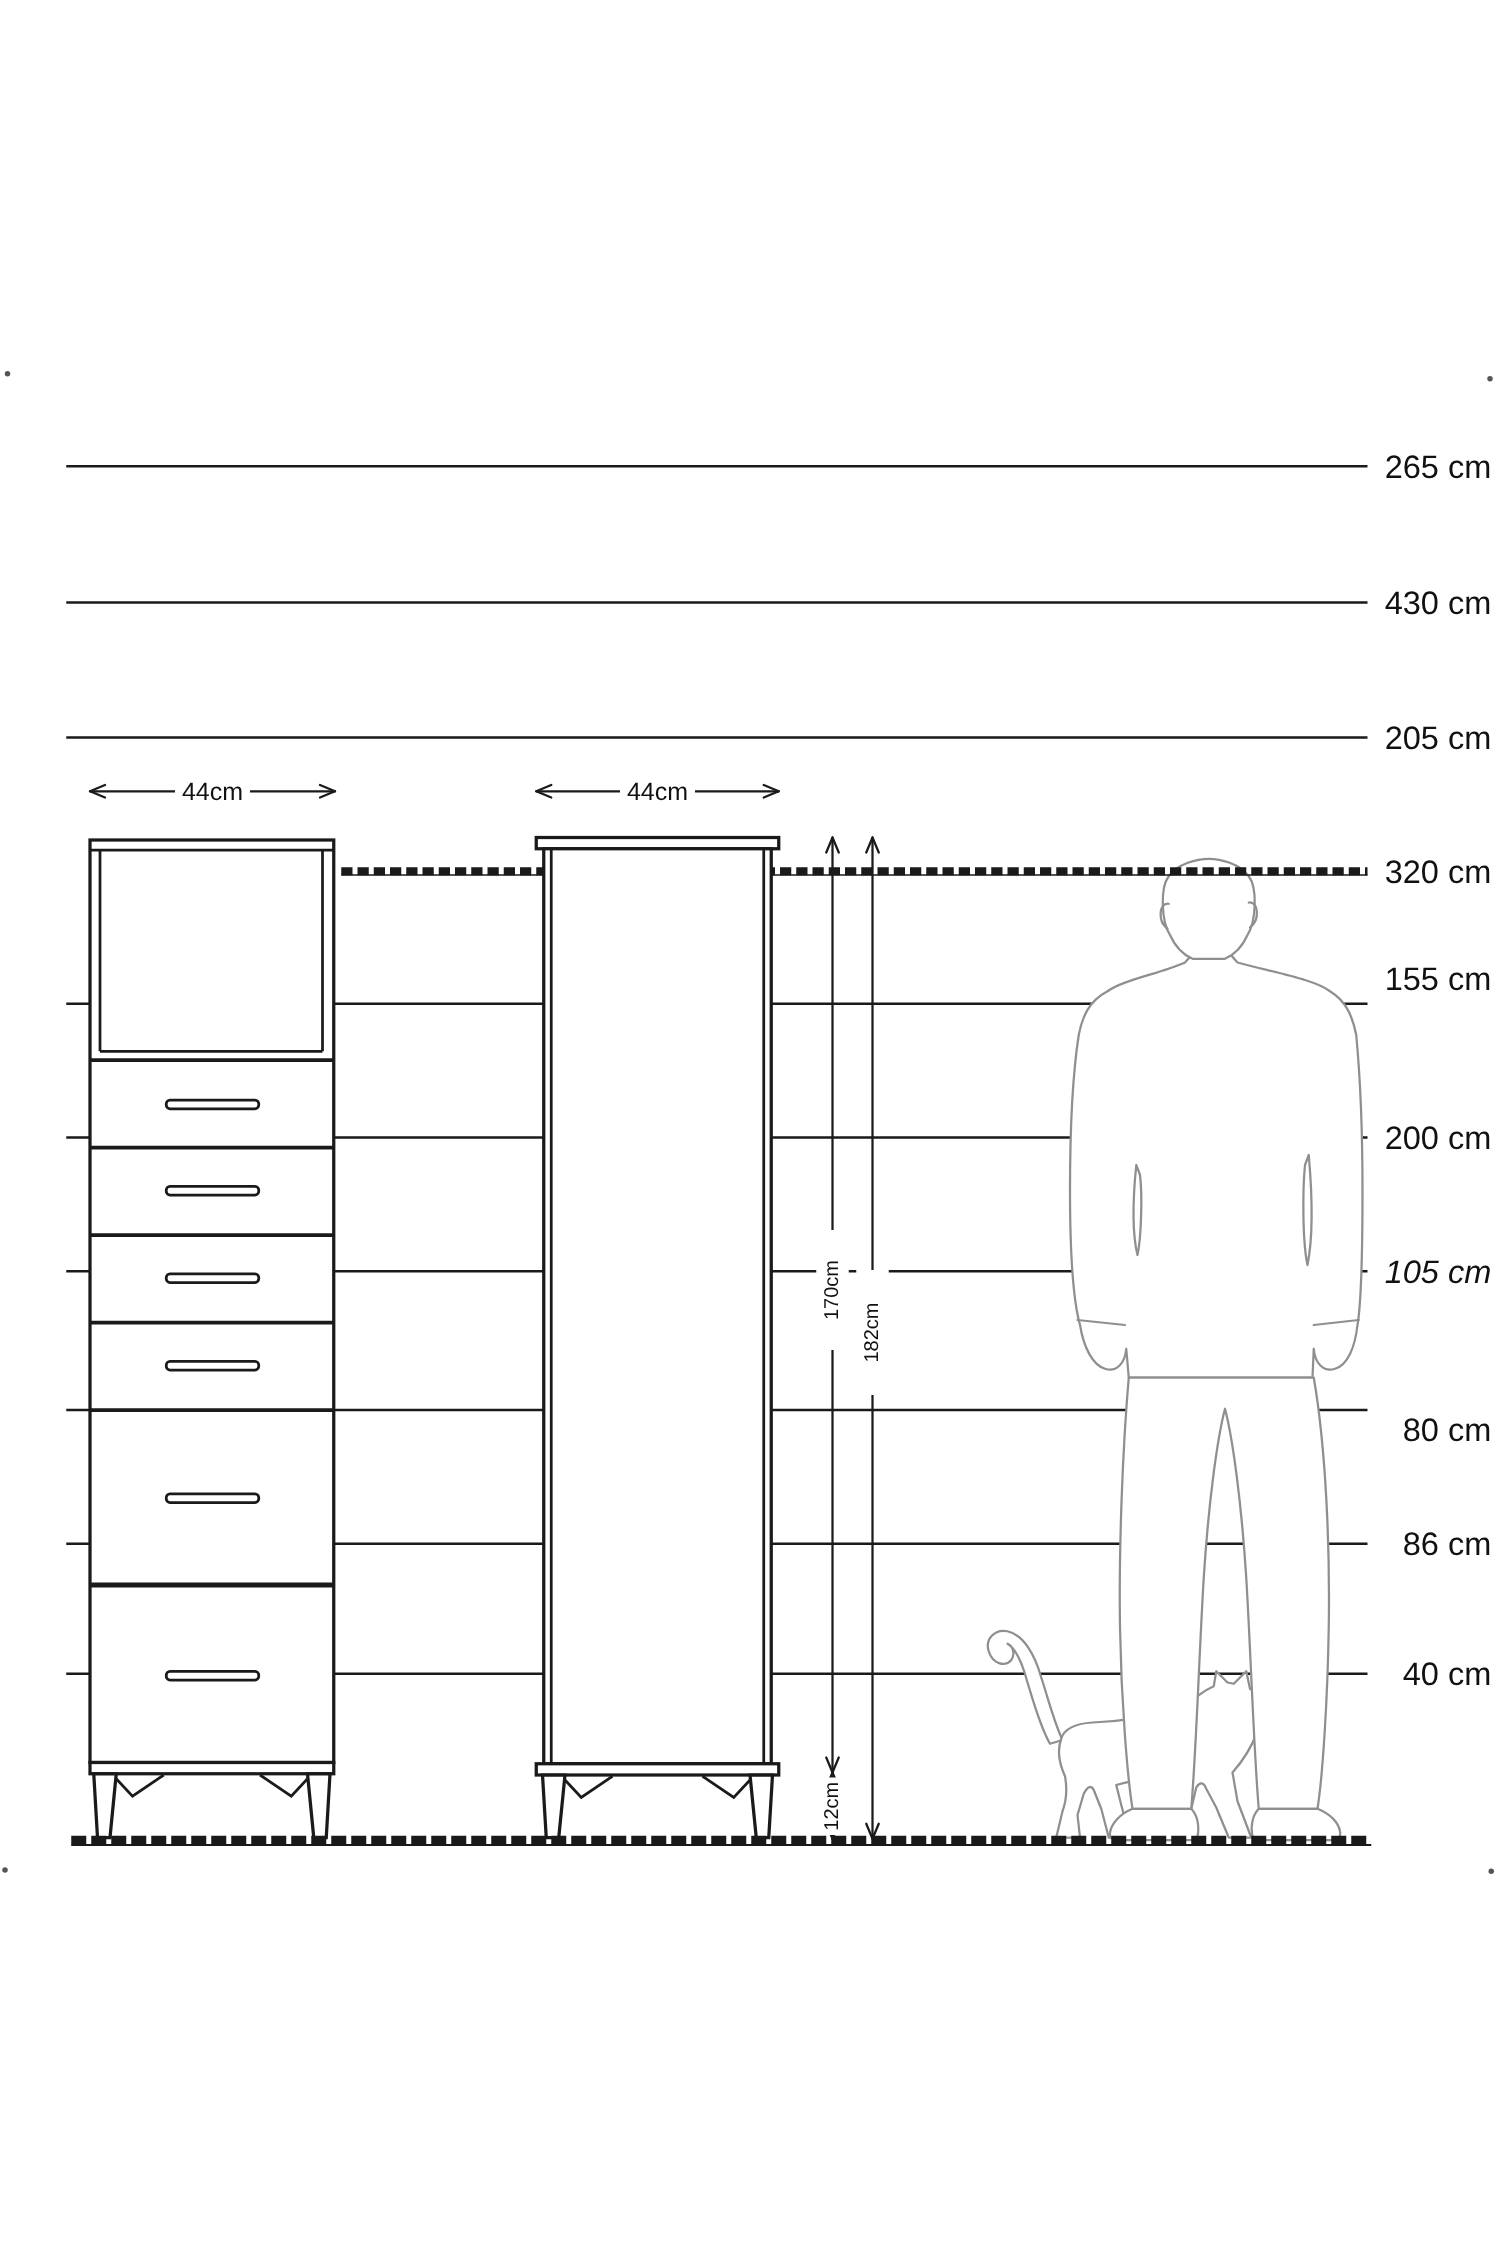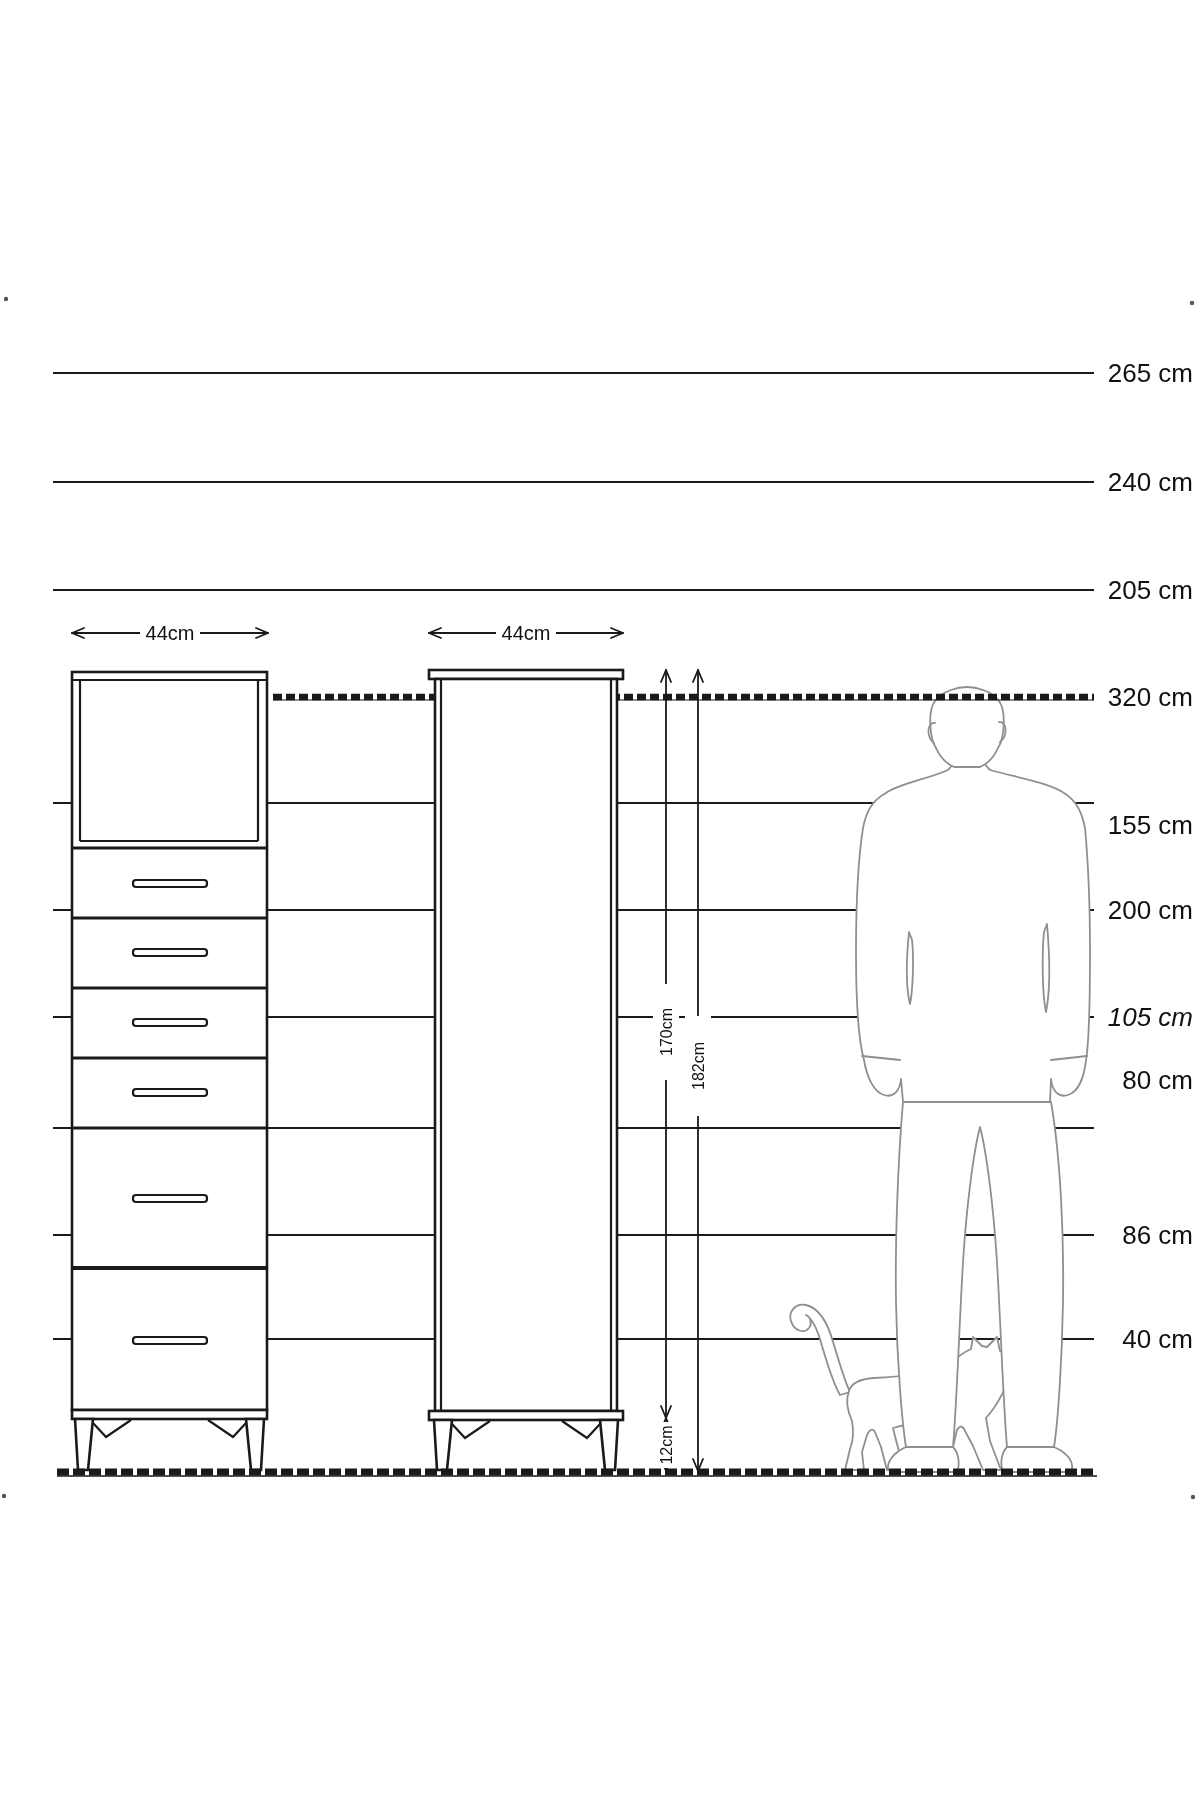--- a/index.html
+++ b/index.html
@@ -187,23 +187,23 @@
     <g>
       <circle class="speck" cx="6" cy="299" r="2.2"></circle>
       <circle class="speck" cx="1192" cy="303" r="2.2"></circle>
       <circle class="speck" cx="4" cy="1496" r="2.2"></circle>
       <circle class="speck" cx="1193" cy="1497" r="2.2"></circle>
     </g>
   </svg>
 
   <div id="ruler-labels">
       <div class="rlabel" style="top: 357px;">265 cm</div>
-      <div class="rlabel" style="top: 466px;">240 cm</div>
+      <div class="rlabel" style="top: 466px;">430 cm</div>
       <div class="rlabel" style="top: 574px; margin-left: 20px;">205 cm</div>
       <div class="rlabel" style="top: 681px;">320 cm</div>
-      <div class="rlabel" style="top: 809px;">155 cm</div>
+      <div class="rlabel" style="top: 767px;">155 cm</div>
       <div class="rlabel" style="top: 894px;">200 cm</div>
       <div class="rlabel" style="top: 1001px; font-style: italic;">105 cm</div>
-      <div class="rlabel" style="top: 1064px;">80 cm</div>
+      <div class="rlabel" style="top: 1128px;">80 cm</div>
       <div class="rlabel" style="top: 1219px;">86 cm</div>
       <div class="rlabel" style="top: 1323px;">40 cm</div>
     </div>
 </div>
 
 </body></html>

